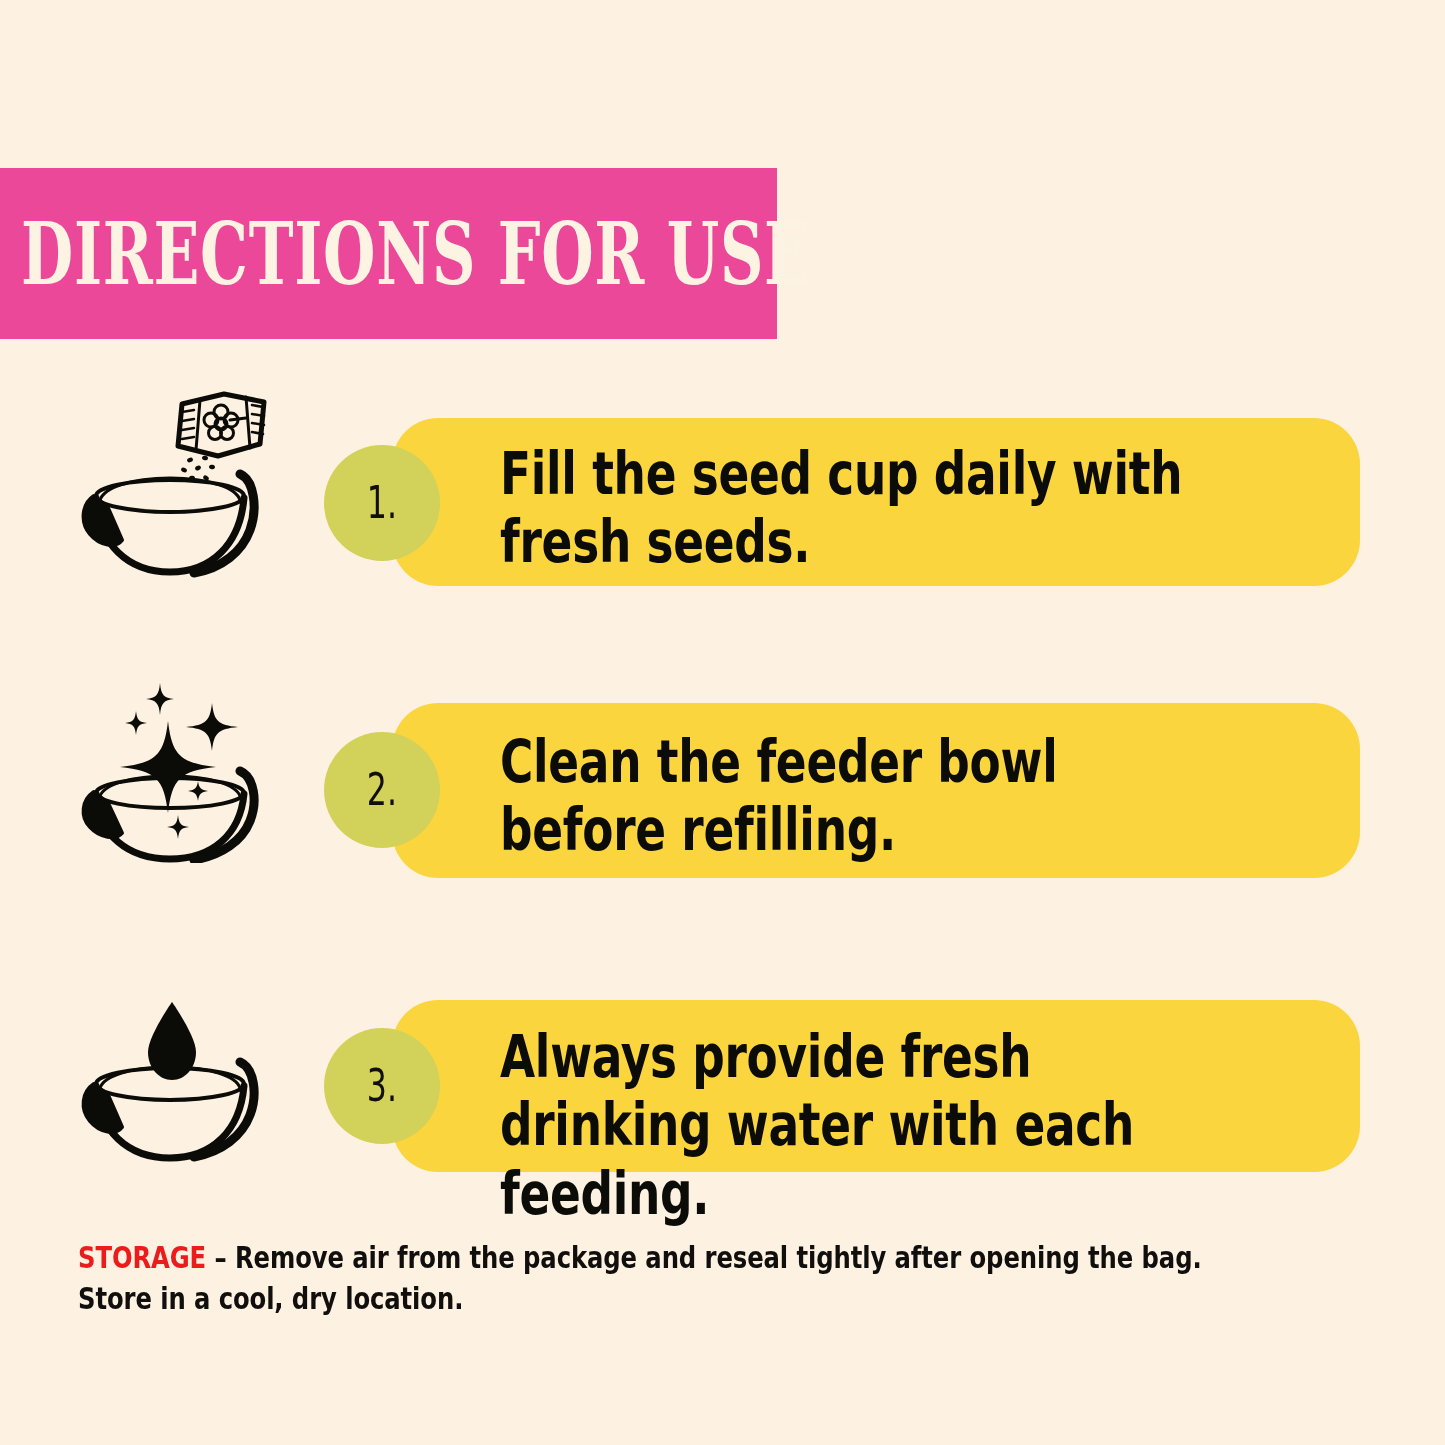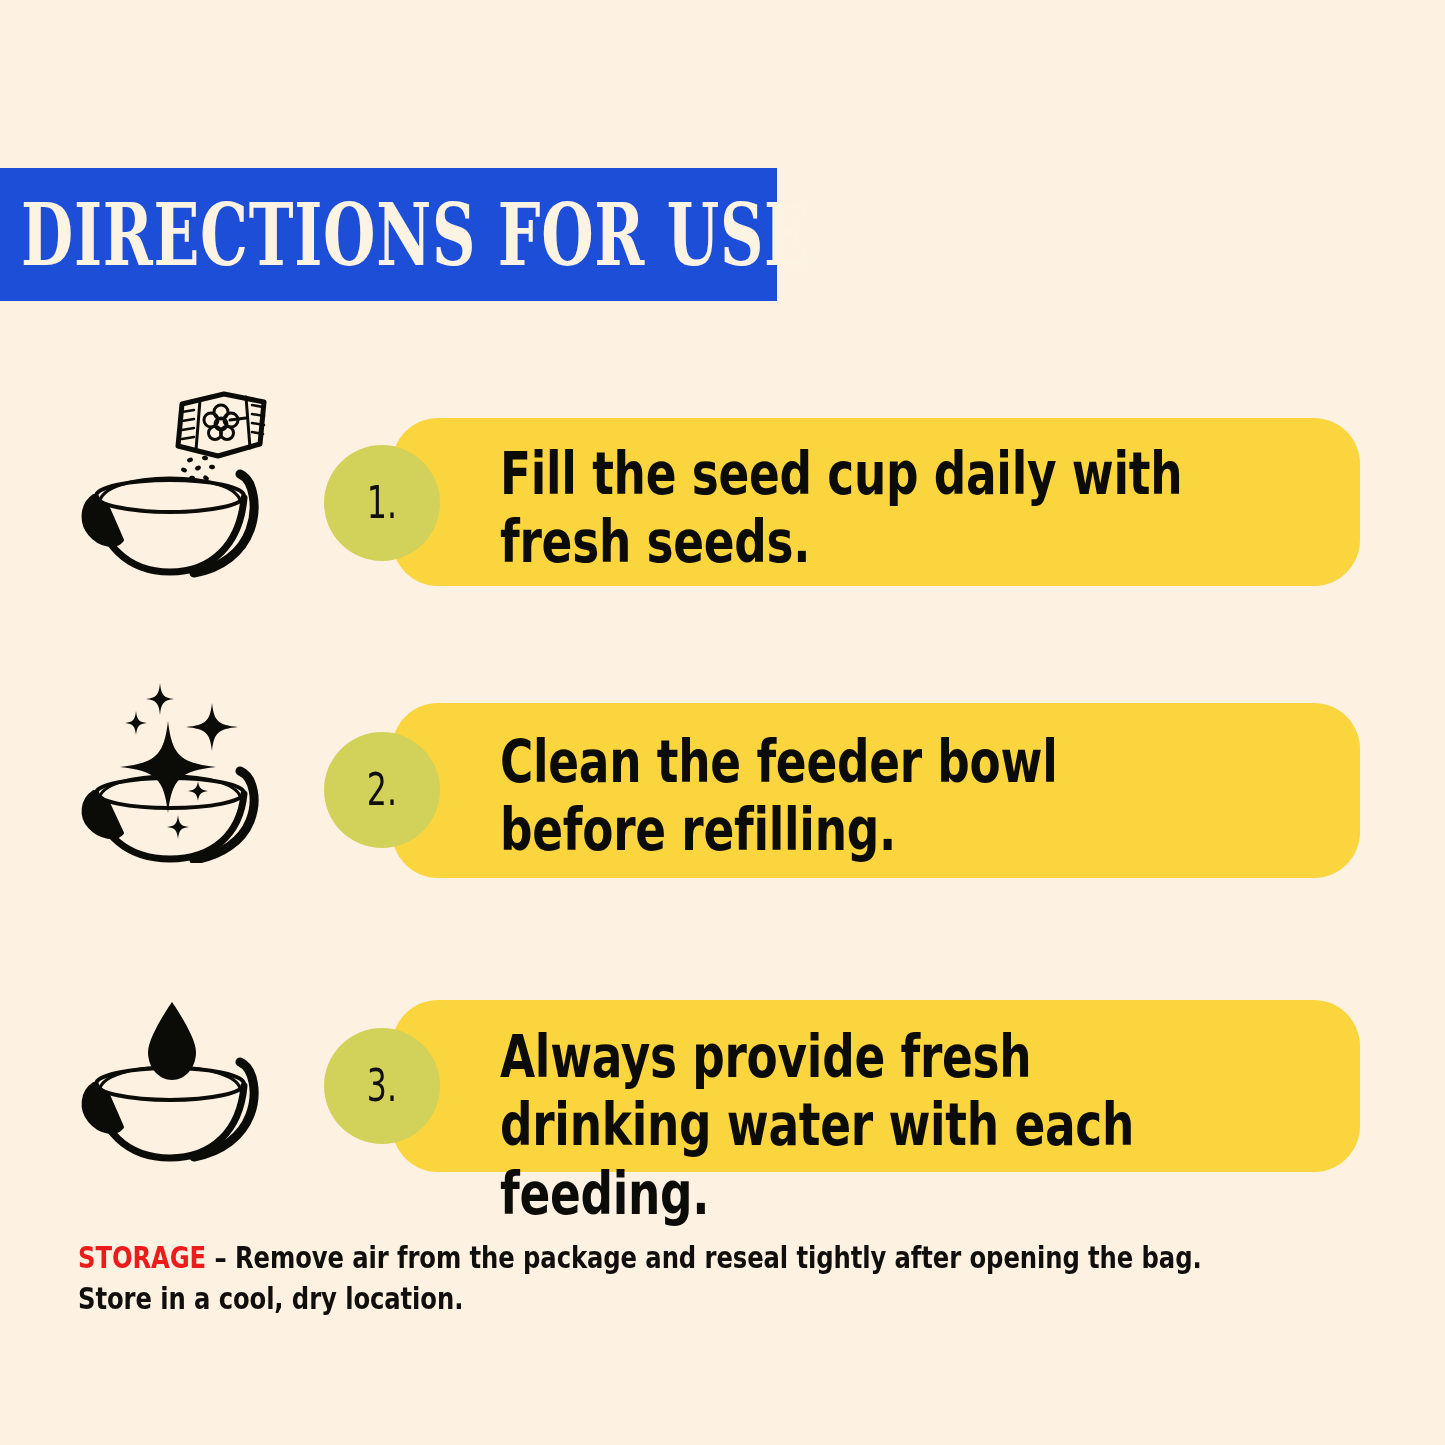--- a/index.html
+++ b/index.html
@@ -21,22 +21,22 @@
     inset: 0;
     background: #FDF1E1;
   }
 
   
   .header-banner {
     position: absolute;
     left: 0;
     top: 168px;
     width: 777px;
-    height: 133px;
-    background: #1d4ed8;
+    height: 171px;
+    background: #ec4899;
     display: flex;
     align-items: center;
     text-align: center;
   }
   .header-title {
     color: #FDF3E3;
     font-family: "DejaVu Serif", "Liberation Serif", serif;
     font-weight: bold;
     font-size: 86px;
     line-height: 1;

